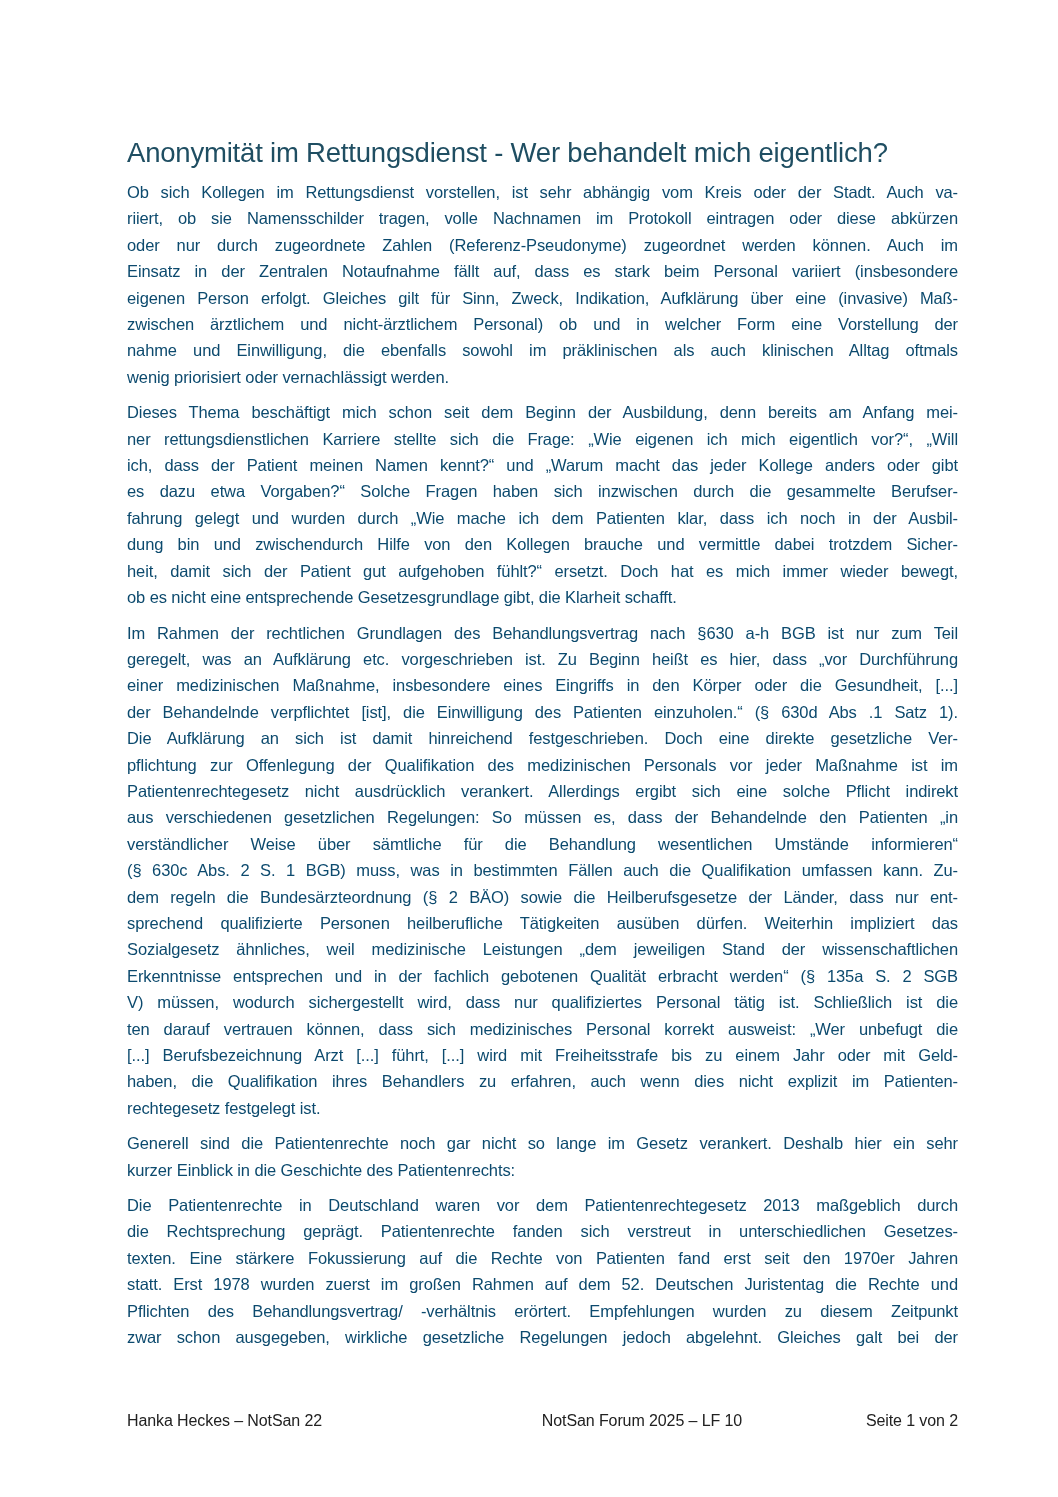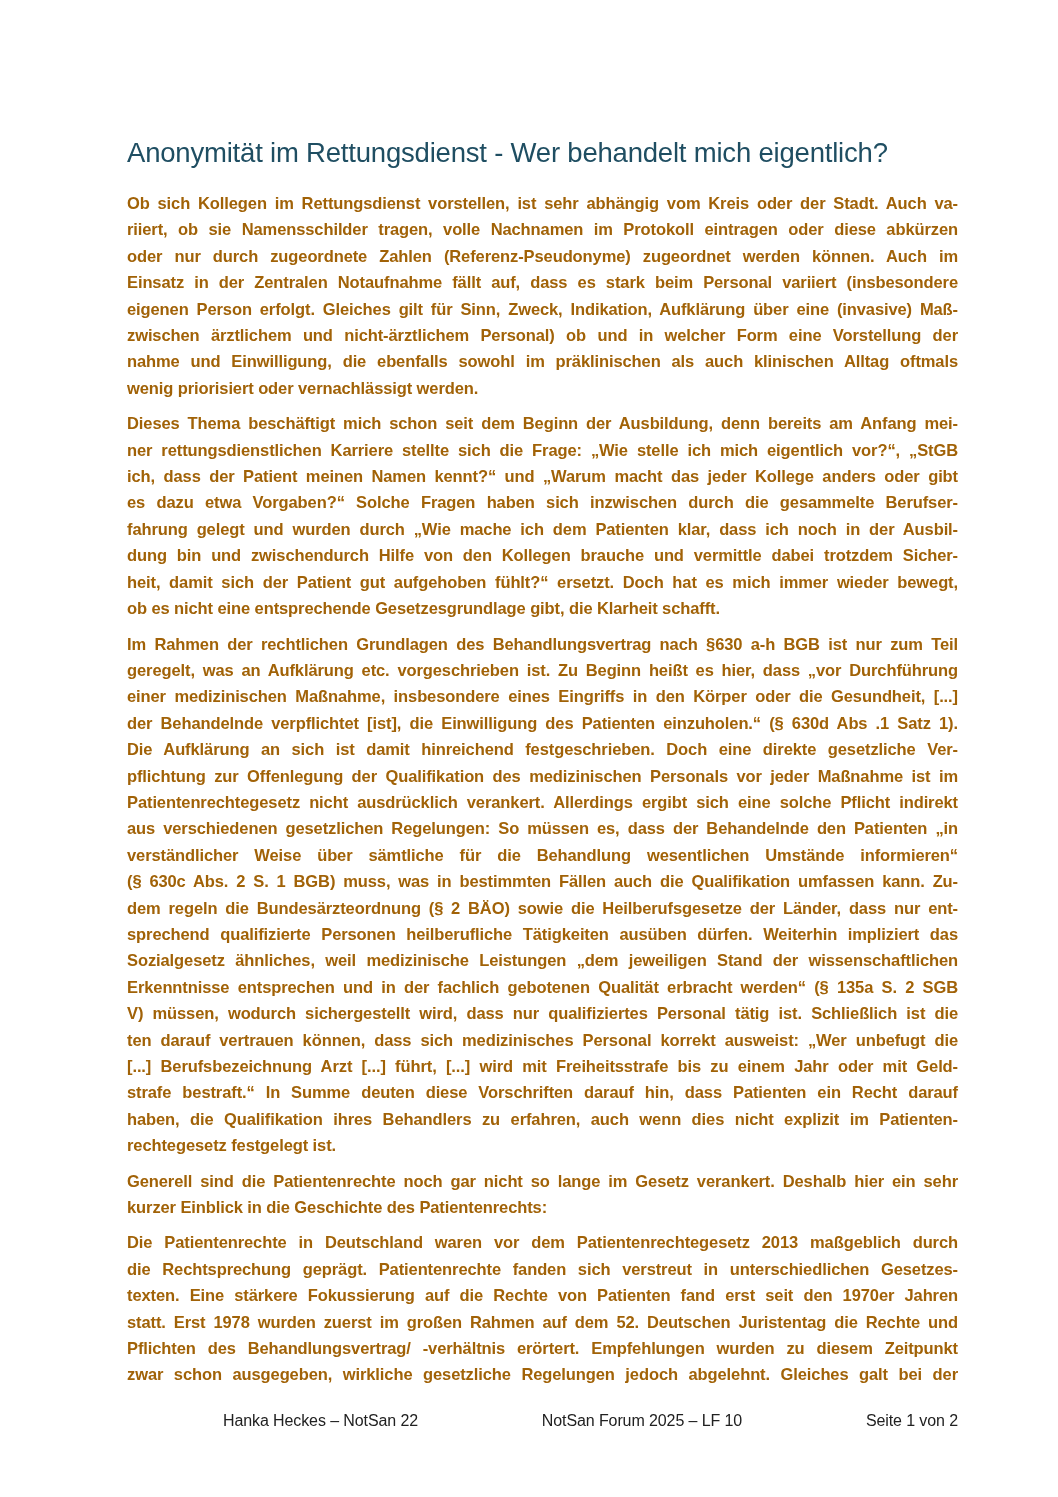--- a/index.html
+++ b/index.html
@@ -24,53 +24,52 @@
   .content {
     position: absolute;
     left: 127px;
     right: 100px;
     top: 136px;
   }
   .doc-title {
     font-size: 27.5px;
     font-weight: 400;
     color: #1f4e62;
-    margin: 0 0 20px 0;
+    margin: 0 0 9px 0;
     line-height: 34px;
     white-space: nowrap;
     letter-spacing: -0.2px;
   }
   .para {
     margin: 0 0 9px 0;
   }
   .para:last-child { margin-bottom: 13px; }
   .line {
     font-size: 16.5px;
     line-height: 26.4px;
-    color: #a16207;
+    color: #0c4a6e;
     letter-spacing: -0.1px;
     text-align: justify;
     text-align-last: justify;
-    font-weight: bold;
   }
   .line.para-end {
     text-align-last: left;
   }
   .footer {
     position: absolute;
     left: 127px;
     right: 100px;
     top: 1412px;
     display: grid;
     grid-template-columns: 291px 1fr auto;
     font-size: 16px;
     color: #212121;
     letter-spacing: -0.1px;
   }
-  .footer .cell-left   { text-align: right; }
+  .footer .cell-left   { text-align: left; }
   .footer .cell-center { text-align: center; }
   .footer .cell-right  { text-align: center; }
 </style>
 </head>
 <body>
 
 <div class="page">
   <div class="content">
     <h1 class="doc-title">Anonymität im Rettungsdienst - Wer behandelt mich eigentlich?</h1>
     <div>
@@ -79,21 +78,21 @@
           <div class="line">riiert, ob sie Namensschilder tragen, volle Nachnamen im Protokoll eintragen oder diese abkürzen</div>
           <div class="line">oder nur durch zugeordnete Zahlen (Referenz-Pseudonyme) zugeordnet werden können. Auch im</div>
           <div class="line">Einsatz in der Zentralen Notaufnahme fällt auf, dass es stark beim Personal variiert (insbesondere</div>
           <div class="line">eigenen Person erfolgt. Gleiches gilt für Sinn, Zweck, Indikation, Aufklärung über eine (invasive) Maß-</div>
           <div class="line">zwischen ärztlichem und nicht-ärztlichem Personal) ob und in welcher Form eine Vorstellung der</div>
           <div class="line">nahme und Einwilligung, die ebenfalls sowohl im präklinischen als auch klinischen Alltag oftmals</div>
           <div class="line para-end">wenig priorisiert oder vernachlässigt werden.</div>
         </div>
         <div class="para">
           <div class="line">Dieses Thema beschäftigt mich schon seit dem Beginn der Ausbildung, denn bereits am Anfang mei-</div>
-          <div class="line">ner rettungsdienstlichen Karriere stellte sich die Frage: „Wie stelle ich mich eigentlich vor?“, „StGB</div>
+          <div class="line">ner rettungsdienstlichen Karriere stellte sich die Frage: „Wie eigenen ich mich eigentlich vor?“, „Will</div>
           <div class="line">ich, dass der Patient meinen Namen kennt?“ und „Warum macht das jeder Kollege anders oder gibt</div>
           <div class="line">es dazu etwa Vorgaben?“ Solche Fragen haben sich inzwischen durch die gesammelte Berufser-</div>
           <div class="line">fahrung gelegt und wurden durch „Wie mache ich dem Patienten klar, dass ich noch in der Ausbil-</div>
           <div class="line">dung bin und zwischendurch Hilfe von den Kollegen brauche und vermittle dabei trotzdem Sicher-</div>
           <div class="line">heit, damit sich der Patient gut aufgehoben fühlt?“ ersetzt.  Doch hat es mich immer wieder bewegt,</div>
           <div class="line para-end">ob es nicht eine entsprechende Gesetzesgrundlage gibt, die Klarheit schafft.</div>
         </div>
         <div class="para">
           <div class="line">Im Rahmen der rechtlichen Grundlagen des Behandlungsvertrag nach §630 a-h BGB ist nur zum Teil</div>
           <div class="line">geregelt, was an Aufklärung etc. vorgeschrieben ist.  Zu Beginn heißt es hier, dass „vor Durchführung</div>
@@ -105,21 +104,20 @@
           <div class="line">aus verschiedenen gesetzlichen Regelungen: So müssen es, dass der Behandelnde den Patienten „in</div>
           <div class="line">verständlicher Weise über sämtliche für die Behandlung wesentlichen Umstände informieren“</div>
           <div class="line">(§ 630c Abs. 2 S. 1 BGB) muss, was in bestimmten Fällen auch die Qualifikation umfassen kann. Zu-</div>
           <div class="line">dem regeln die Bundesärzteordnung (§ 2 BÄO) sowie die Heilberufsgesetze der Länder, dass nur ent-</div>
           <div class="line">sprechend qualifizierte Personen heilberufliche Tätigkeiten ausüben dürfen. Weiterhin impliziert das</div>
           <div class="line">Sozialgesetz ähnliches, weil medizinische Leistungen „dem jeweiligen Stand der wissenschaftlichen</div>
           <div class="line">Erkenntnisse entsprechen und in der fachlich gebotenen Qualität erbracht werden“ (§ 135a S. 2 SGB</div>
           <div class="line">V) müssen, wodurch sichergestellt wird, dass nur qualifiziertes Personal tätig ist. Schließlich ist die</div>
           <div class="line">ten darauf vertrauen können, dass sich medizinisches Personal korrekt ausweist: „Wer unbefugt die</div>
           <div class="line">[...] Berufsbezeichnung Arzt [...] führt, [...] wird mit Freiheitsstrafe bis zu einem Jahr oder mit Geld-</div>
-          <div class="line">strafe bestraft.“  In Summe deuten diese Vorschriften darauf hin, dass Patienten ein Recht darauf</div>
           <div class="line">haben, die Qualifikation ihres Behandlers zu erfahren, auch wenn dies nicht explizit im Patienten-</div>
           <div class="line para-end">rechtegesetz festgelegt ist.</div>
         </div>
         <div class="para">
           <div class="line">Generell sind die Patientenrechte noch gar nicht so lange im Gesetz verankert. Deshalb hier ein sehr</div>
           <div class="line para-end">kurzer Einblick in die Geschichte des Patientenrechts:</div>
         </div>
         <div class="para">
           <div class="line">Die Patientenrechte in Deutschland waren vor dem Patientenrechtegesetz 2013 maßgeblich durch</div>
           <div class="line">die Rechtsprechung geprägt. Patientenrechte fanden sich verstreut in unterschiedlichen Gesetzes-</div>

